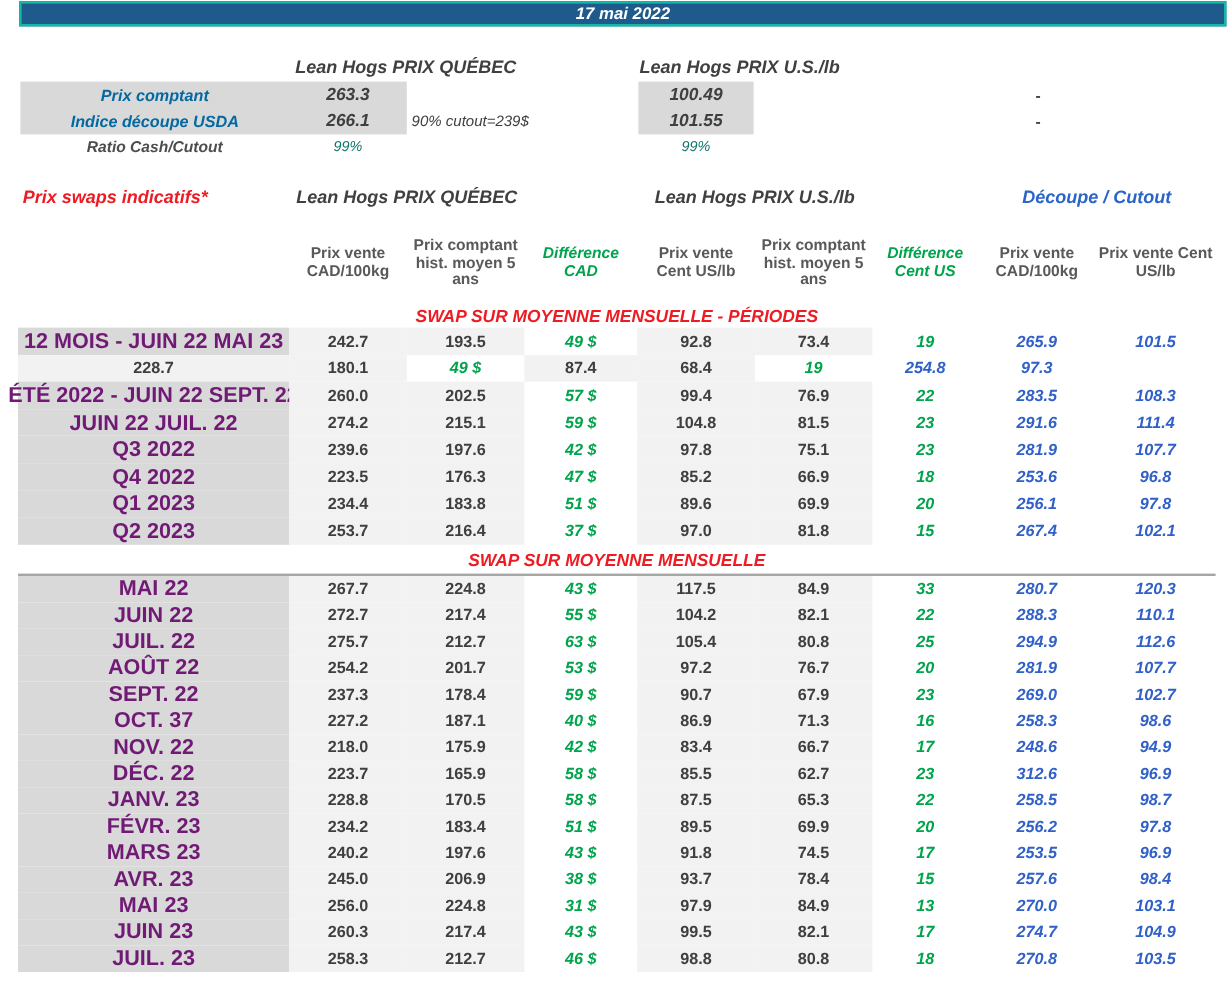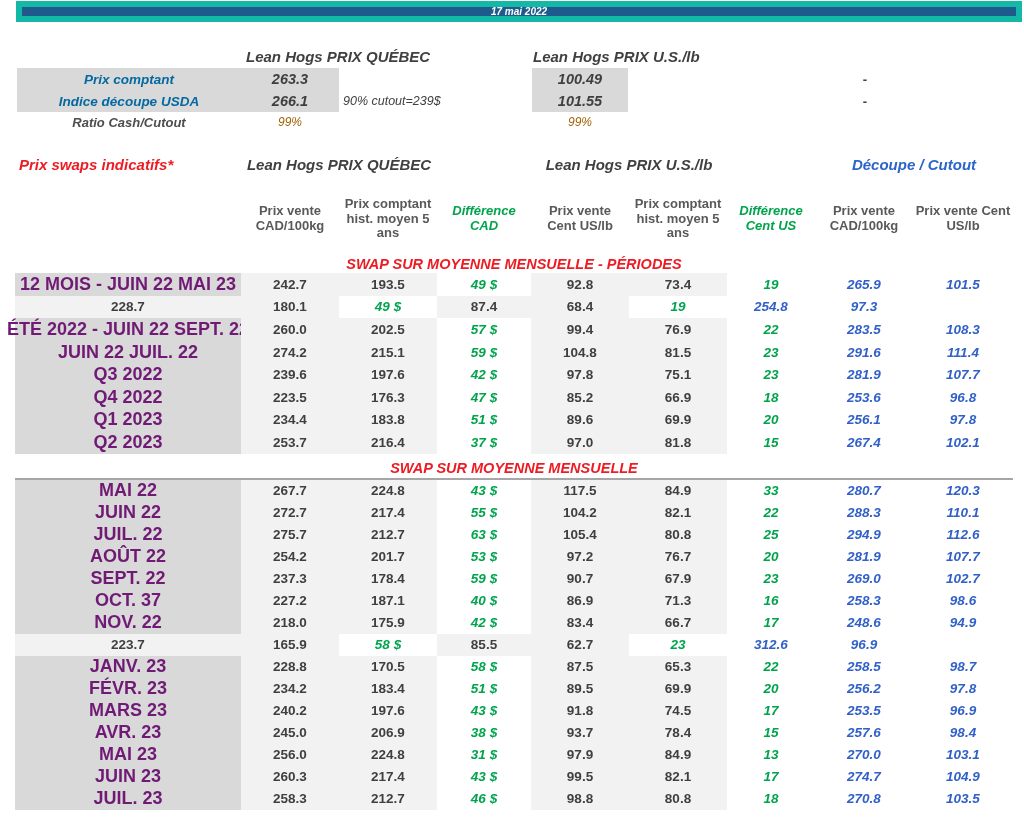--- a/index.html
+++ b/index.html
@@ -4,36 +4,36 @@
 <style>
   * { box-sizing: border-box; }
   html,body { margin:0; padding:0; }
   body {
     width:1024px; height:818px; position:relative; background:#ffffff;
     font-family:"Liberation Sans", sans-serif; overflow:hidden;
   }
   
   .title-bar {
     position:absolute; left:16px; top:1px; width:1006px; height:21px;
-    background:#1E5A8C; border:6px solid #14b8a6;
-    display:flex; align-items:center; justify-content:center;
-    color:#ffffff; font-weight:bold; font-style:italic; font-size:10px;
+    background:#1E5A8C; border:2px solid #14b8a6;
+    display:flex; justify-content:center;
+    color:#ffffff; font-weight:bold; font-style:italic; font-size:14px;
   }
   
   .abs { position:absolute; }
   .big-head { font-weight:bold; font-style:italic; font-size:15px; color:#404040; white-space:nowrap; }
   .sum-box { background:#D9D9D9; display:grid; grid-auto-rows:22px; }
   .qc-box { left:17px; top:68px; width:322px; grid-template-columns:224px 98px; }
   .us-box { left:532px; top:68px; width:96px; grid-template-columns:96px; }
   .sum-cell { display:flex; align-items:center; justify-content:center; }
   .sum-label { font-weight:bold; font-style:italic; font-size:13.5px; color:#0369a1; }
   .sum-value { font-weight:bold; font-style:italic; font-size:14.5px; color:#3F3F3F; }
   .sum-note { font-style:italic; font-size:12.5px; color:#404040; white-space:nowrap; }
   .ratio-label { font-style:italic; font-weight:600; font-size:13px; color:#4D4D4D; }
-  .ratio-value { font-style:italic; font-size:12px; color:#a16207; }
+  .ratio-value { font-style:italic; font-size:12px; color:#0f766e; }
   .dash { font-weight:bold; font-size:13px; color:#404040; }
   
   .swaps { position:absolute; left:15px; top:153px; width:998px; }
   .grid-row, .group-row, .colhead-row {
     display:grid;
     grid-template-columns:226px 98px 98px 94px 98px 98px 88px 98px 100px;
   }
   .group-row { height:22px; }
   .group-cell { display:flex; align-items:center; justify-content:center; white-space:nowrap; }
   .swaps-title { justify-content:flex-start; padding-left:4px; color:#ED1C24; font-weight:bold; font-style:italic; font-size:15px; }
@@ -276,20 +276,21 @@
         <div class="cell c1">218.0</div>
         <div class="cell c2">175.9</div>
         <div class="cell c3">42 $</div>
         <div class="cell c4">83.4</div>
         <div class="cell c5">66.7</div>
         <div class="cell c6">17</div>
         <div class="cell c7">248.6</div>
         <div class="cell c8">94.9</div>
       </div>
       <div class="grid-row">
+        <div class="cell col-label">DÉC. 22</div>
         <div class="cell c1">223.7</div>
         <div class="cell c2">165.9</div>
         <div class="cell c3">58 $</div>
         <div class="cell c4">85.5</div>
         <div class="cell c5">62.7</div>
         <div class="cell c6">23</div>
         <div class="cell c7">312.6</div>
         <div class="cell c8">96.9</div>
       </div>
       <div class="grid-row">

